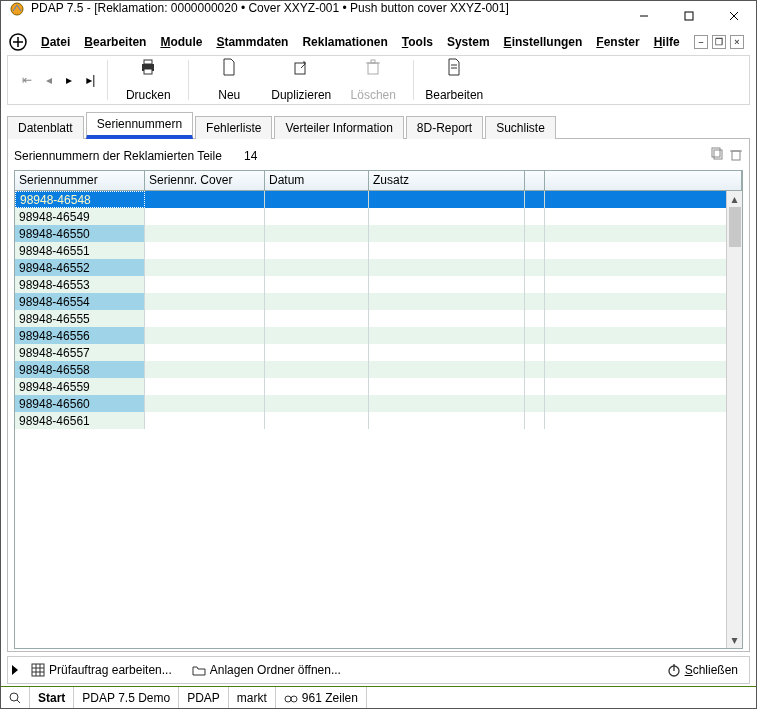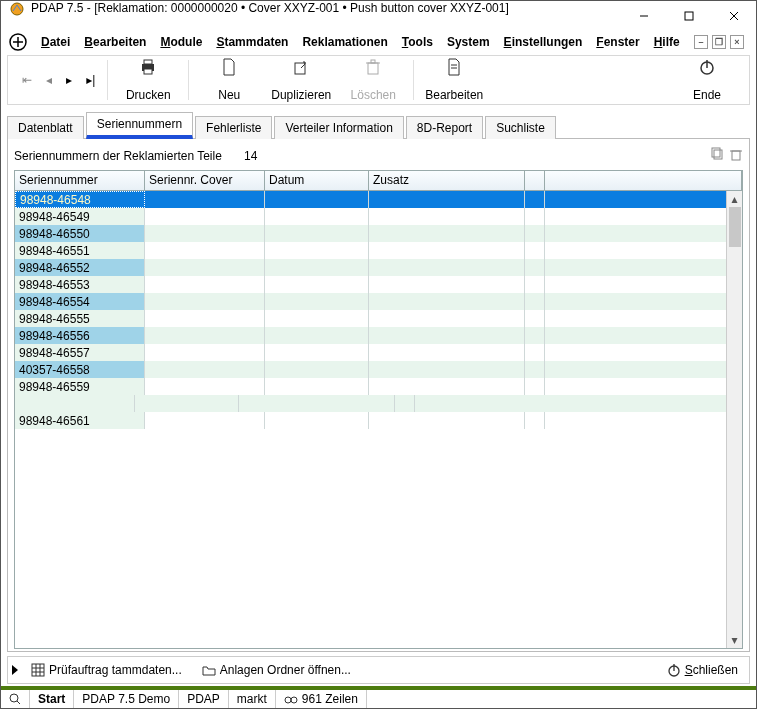--- a/index.html
+++ b/index.html
@@ -46,21 +46,21 @@
 .row.alt { background: #e8f5ed; }
 .row.plain { background: #fff; }
 .row.plain .cell.c0 { background: #e8f5ed; }
 .vscroll { position: absolute; right: 0; top: 20px; bottom: 0; width: 16px; background: #f0f0f0; border-left: 1px solid #ccc; display: flex; flex-direction: column; align-items: center; }
 .vscroll .arr { height: 16px; display: flex; align-items: center; justify-content: center; color: #555; width: 100%; }
 .vscroll .thumb { background: #c8c8c8; width: 12px; flex: 0 0 40px; margin-top: 0; }
 .vscroll .track { flex: 1; }
 .bottombar { height: 28px; margin: 0 6px 2px 6px; border: 1px solid #ccc; display: flex; align-items: center; padding: 0 4px; gap: 6px; }
 .bbtn { display: flex; align-items: center; gap: 4px; padding: 2px 6px; border: 1px solid transparent; }
 .bbtn svg { width: 14px; height: 14px; }
-.statusbar { height: 22px; border-top: 4px solid #4d7c0f; display: flex; align-items: center; }
+.statusbar { height: 22px; border-top: 1px solid #4d7c0f; display: flex; align-items: center; }
 .sb-cell { border-right: 1px solid #ccc; padding: 2px 8px; height: 100%; display: flex; align-items: center; gap: 4px; }
 .sb-cell.start { font-weight: bold; }
 .arrow-tri { width: 0; height: 0; border-top: 5px solid transparent; border-bottom: 5px solid transparent; border-left: 6px solid #000; }
 </style>
 </head>
 <body>
 
 <div class="titlebar">
   <span class="icon">
     <svg viewBox="0 0 16 16">
@@ -155,27 +155,20 @@
   </div>
   <div class="tb-sep"></div>
   <div class="tb-btn">
     <svg viewBox="0 0 18 18">
         <path d="M4 1 h7 l3 3 v13 h-10 z" fill="none" stroke="#333"></path>
         <line x1="6" y1="7" x2="12" y2="7" stroke="#333"></line>
         <line x1="6" y1="10" x2="12" y2="10" stroke="#333"></line>
       </svg>
     <span>Bearbeiten</span>
   </div>
-  <div class="tb-btn tb-end">
-    <svg viewBox="0 0 18 18">
-        <circle cx="9" cy="10" r="6" fill="none" stroke="#333" stroke-width="1.5"></circle>
-        <line x1="9" y1="2" x2="9" y2="10" stroke="#333" stroke-width="1.5"></line>
-      </svg>
-    <span>Ende</span>
-  </div>
 </div>
 
 <div class="tabs-outer">
   <div class="tab">Datenblatt</div>
   <div class="tab active">Seriennummern</div>
   <div class="tab">Fehlerliste</div>
   <div class="tab">Verteiler Information</div>
   <div class="tab">8D-Report</div>
   <div class="tab">Suchliste</div>
 </div>
@@ -280,36 +273,37 @@
         </div>
         <div class="row plain">
           <div class="cell c0">98948-46557</div>
           <div class="cell c1"></div>
           <div class="cell c2"></div>
           <div class="cell c3"></div>
           <div class="cell c4"></div>
           <div class="cell c5"></div>
         </div>
         <div class="row alt">
-          <div class="cell c0">40357-46558</div>
+          <div class="cell c0">98948-46558</div>
           <div class="cell c1"></div>
           <div class="cell c2"></div>
           <div class="cell c3"></div>
           <div class="cell c4"></div>
           <div class="cell c5"></div>
         </div>
         <div class="row plain">
           <div class="cell c0">98948-46559</div>
           <div class="cell c1"></div>
           <div class="cell c2"></div>
           <div class="cell c3"></div>
           <div class="cell c4"></div>
           <div class="cell c5"></div>
         </div>
         <div class="row alt">
+          <div class="cell c0">98948-46560</div>
           <div class="cell c1"></div>
           <div class="cell c2"></div>
           <div class="cell c3"></div>
           <div class="cell c4"></div>
           <div class="cell c5"></div>
         </div>
         <div class="row plain">
           <div class="cell c0">98948-46561</div>
           <div class="cell c1"></div>
           <div class="cell c2"></div>
@@ -330,21 +324,21 @@
 <div class="bottombar">
   <div class="arrow-tri"></div>
   <div class="bbtn">
     <svg viewBox="0 0 14 14">
         <rect x="1" y="1" width="12" height="12" fill="none" stroke="#333"></rect>
         <line x1="1" y1="5" x2="13" y2="5" stroke="#333"></line>
         <line x1="1" y1="9" x2="13" y2="9" stroke="#333"></line>
         <line x1="5" y1="1" x2="5" y2="13" stroke="#333"></line>
         <line x1="9" y1="1" x2="9" y2="13" stroke="#333"></line>
       </svg>
-    <span>Prüfauftrag tammdaten...</span>
+    <span>Prüfauftrag earbeiten...</span>
   </div>
   <div class="bbtn">
     <svg viewBox="0 0 14 14">
         <path d="M1 4 h4 l1 2 h7 v6 h-12 z" fill="none" stroke="#333"></path>
       </svg>
     <span>Anlagen Ordner öffnen...</span>
   </div>
   <div style="flex:1"></div>
   <div class="bbtn">
     <svg viewBox="0 0 14 14">

